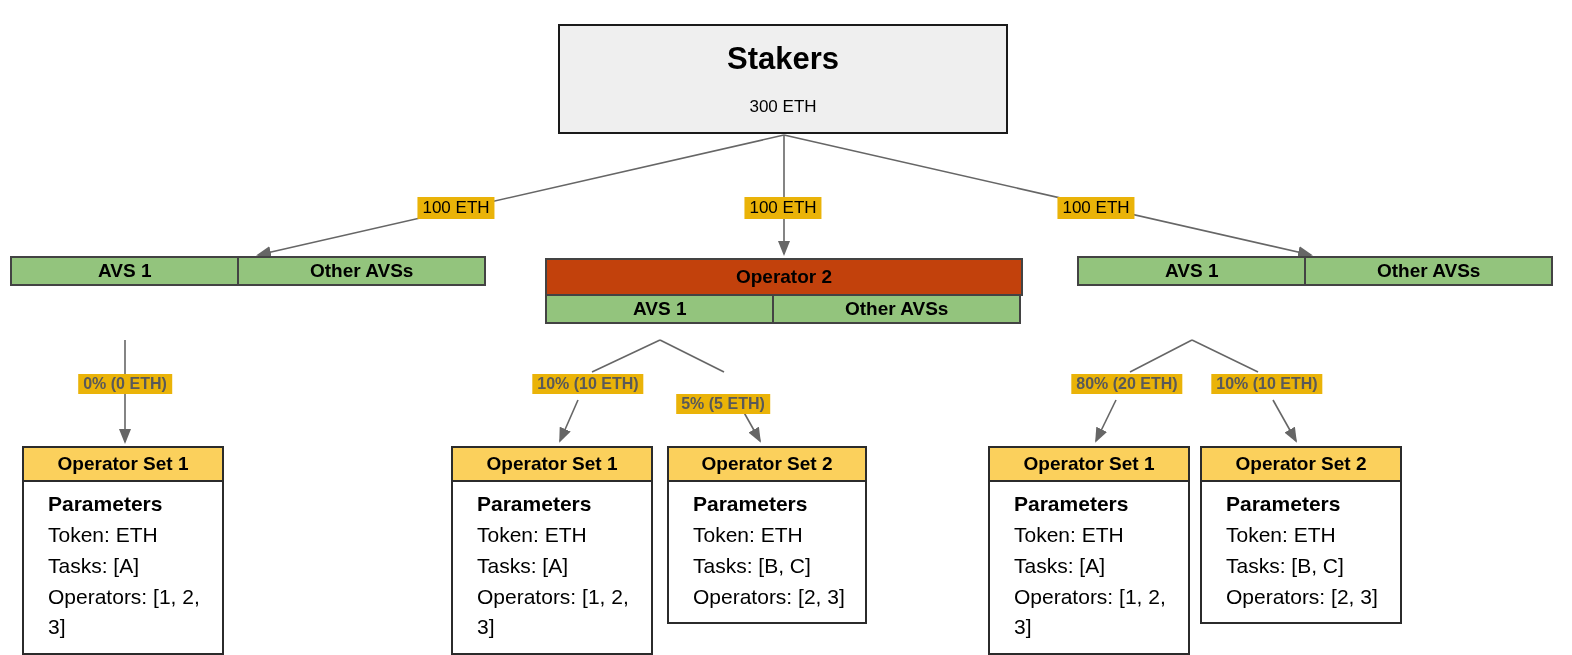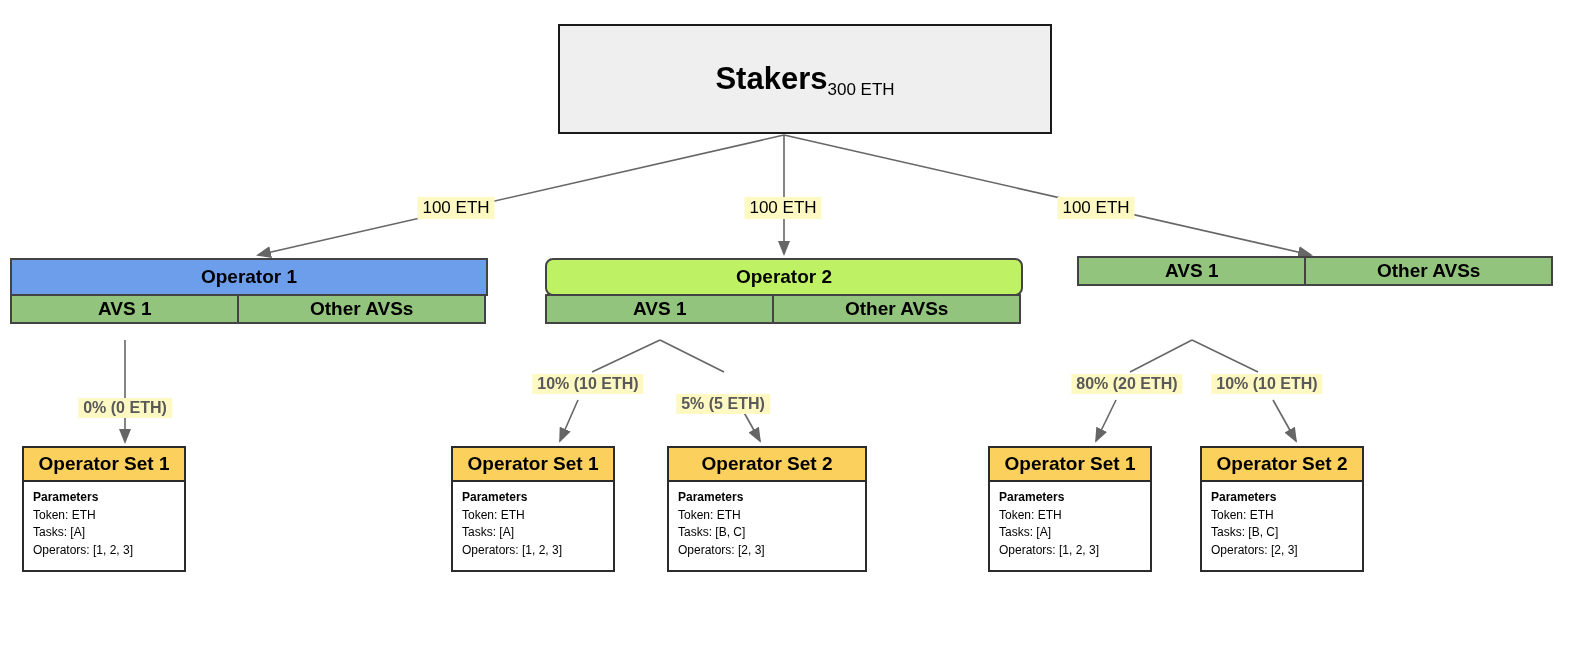--- a/index.html
+++ b/index.html
@@ -15,24 +15,24 @@
   #edges {
     position: absolute;
     left: 0; top: 0;
     width: 1572px; height: 655px;
     z-index: 1;
   }
   .node { position: absolute; z-index: 2; box-sizing: border-box; }
 
   
   .stakers {
-    left: 558px; top: 24px; width: 494px; height: 110px;
+    left: 558px; top: 24px; width: 450px; height: 110px;
     background: #efefef;
     border: 2px solid #1a1a1a;
-    display: flex; flex-direction: row;
+    display: flex; flex-direction: column;
     align-items: center; justify-content: center;
   }
   .stakers .title { font-size: 31px; font-weight: bold; line-height: 1.15; }
   .stakers .amount { font-size: 17px; margin-top: 21px; }
 
   
   .operator { width: 478px; top: 258px; }
   .operator .op-header {
     box-sizing: border-box;
     height: 38px;
@@ -52,45 +52,45 @@
   }
   .operator .avs-cell.avs1 { width: 48%; }
   .operator .avs-cell.other { width: 52%; margin-left: -2px; }
   #operator-1 { left: 10px; }
   #operator-2 { left: 545px; }
   #operator-3 { left: 1077px; }
 
   
   .opset {
     top: 446px;
-    width: 164px;
+    width: 202px;
     background: #ffffff;
     border: 2px solid #2b2b2b;
   }
   .opset .set-header {
     box-sizing: border-box;
     height: 34px;
     background: #fbd05c;
     border-bottom: 2px solid #2b2b2b;
     font-size: 19px; font-weight: bold;
     display: flex; align-items: center; justify-content: center;
   }
-  .opset .set-body { padding: 7px 9px 10px 9px; font-size: 12px; line-height: 1.47; }
+  .opset .set-body { padding: 7px 9px 10px 24px; font-size: 21px; line-height: 1.47; }
   .opset .params-title { font-weight: bold; }
   #opset-1-1 { left: 22px;  }
   #opset-2-1 { left: 451px; }
   #opset-2-2 { left: 667px; width: 200px; }
   #opset-3-1 { left: 988px; }
   #opset-3-2 { left: 1200px; }
 
   
   .edge-label {
     position: absolute; z-index: 3;
     transform: translate(-50%, -50%);
-    background: #fef9c3;
+    background: #eab308;
     padding: 1px 5px;
     white-space: nowrap;
     font-size: 17px;
   }
   .alloc-label {
     font-size: 16px;
     font-weight: bold;
     color: #595959;
   }
 </style>
@@ -126,43 +126,42 @@
   <div class="node stakers" style="background: rgb(239, 239, 239);">
     <div class="title">Stakers</div>
     <div class="amount">300 ETH</div>
   </div>
 
   <div class="edge-label" style="left:456px; top:208px;">100 ETH</div>
   <div class="edge-label" style="left:783px; top:208px;">100 ETH</div>
   <div class="edge-label" style="left:1096px; top:208px;">100 ETH</div>
 
   <div class="node operator" id="operator-1">
-    <div class="op-header" style="background: rgb(109, 158, 235);">Operator 1</div>
     <div class="avs-row">
       <div class="avs-cell avs1" style="background: rgb(147, 196, 125);">AVS 1</div>
       <div class="avs-cell other" style="background: rgb(147, 196, 125);">Other AVSs</div>
     </div>
   </div>
 
   <div class="node operator" id="operator-2">
-    <div class="op-header" style="background: #bef264; border-radius: 8px;">Operator 2</div>
+    <div class="op-header" style="background: #c2410c;">Operator 2</div>
     <div class="avs-row">
       <div class="avs-cell avs1" style="background: rgb(147, 196, 125);">AVS 1</div>
       <div class="avs-cell other" style="background: rgb(147, 196, 125);">Other AVSs</div>
     </div>
   </div>
 
   <div class="node operator" id="operator-3">
     <div class="avs-row">
       <div class="avs-cell avs1" style="background: rgb(147, 196, 125);">AVS 1</div>
       <div class="avs-cell other" style="background: rgb(147, 196, 125);">Other AVSs</div>
     </div>
   </div>
 
-  <div class="edge-label alloc-label" style="left: 125px; top: 408px; color: rgb(89, 89, 89);">0% (0 ETH)</div>
+  <div class="edge-label alloc-label" style="left: 125px; top: 384px; color: rgb(89, 89, 89);">0% (0 ETH)</div>
   <div class="edge-label alloc-label" style="left: 588px; top: 384px; color: rgb(89, 89, 89);">10% (10 ETH)</div>
   <div class="edge-label alloc-label" style="left: 723px; top: 404px; color: rgb(89, 89, 89);">5% (5 ETH)</div>
   <div class="edge-label alloc-label" style="left: 1127px; top: 384px; color: rgb(89, 89, 89);">80% (20 ETH)</div>
   <div class="edge-label alloc-label" style="left: 1267px; top: 384px; color: rgb(89, 89, 89);">10% (10 ETH)</div>
 
   <div class="node opset" id="opset-1-1">
     <div class="set-header" style="background: rgb(251, 208, 92);">Operator Set 1</div>
     <div class="set-body">
       <div class="params-title">Parameters</div>
       <div>Token: ETH</div>

